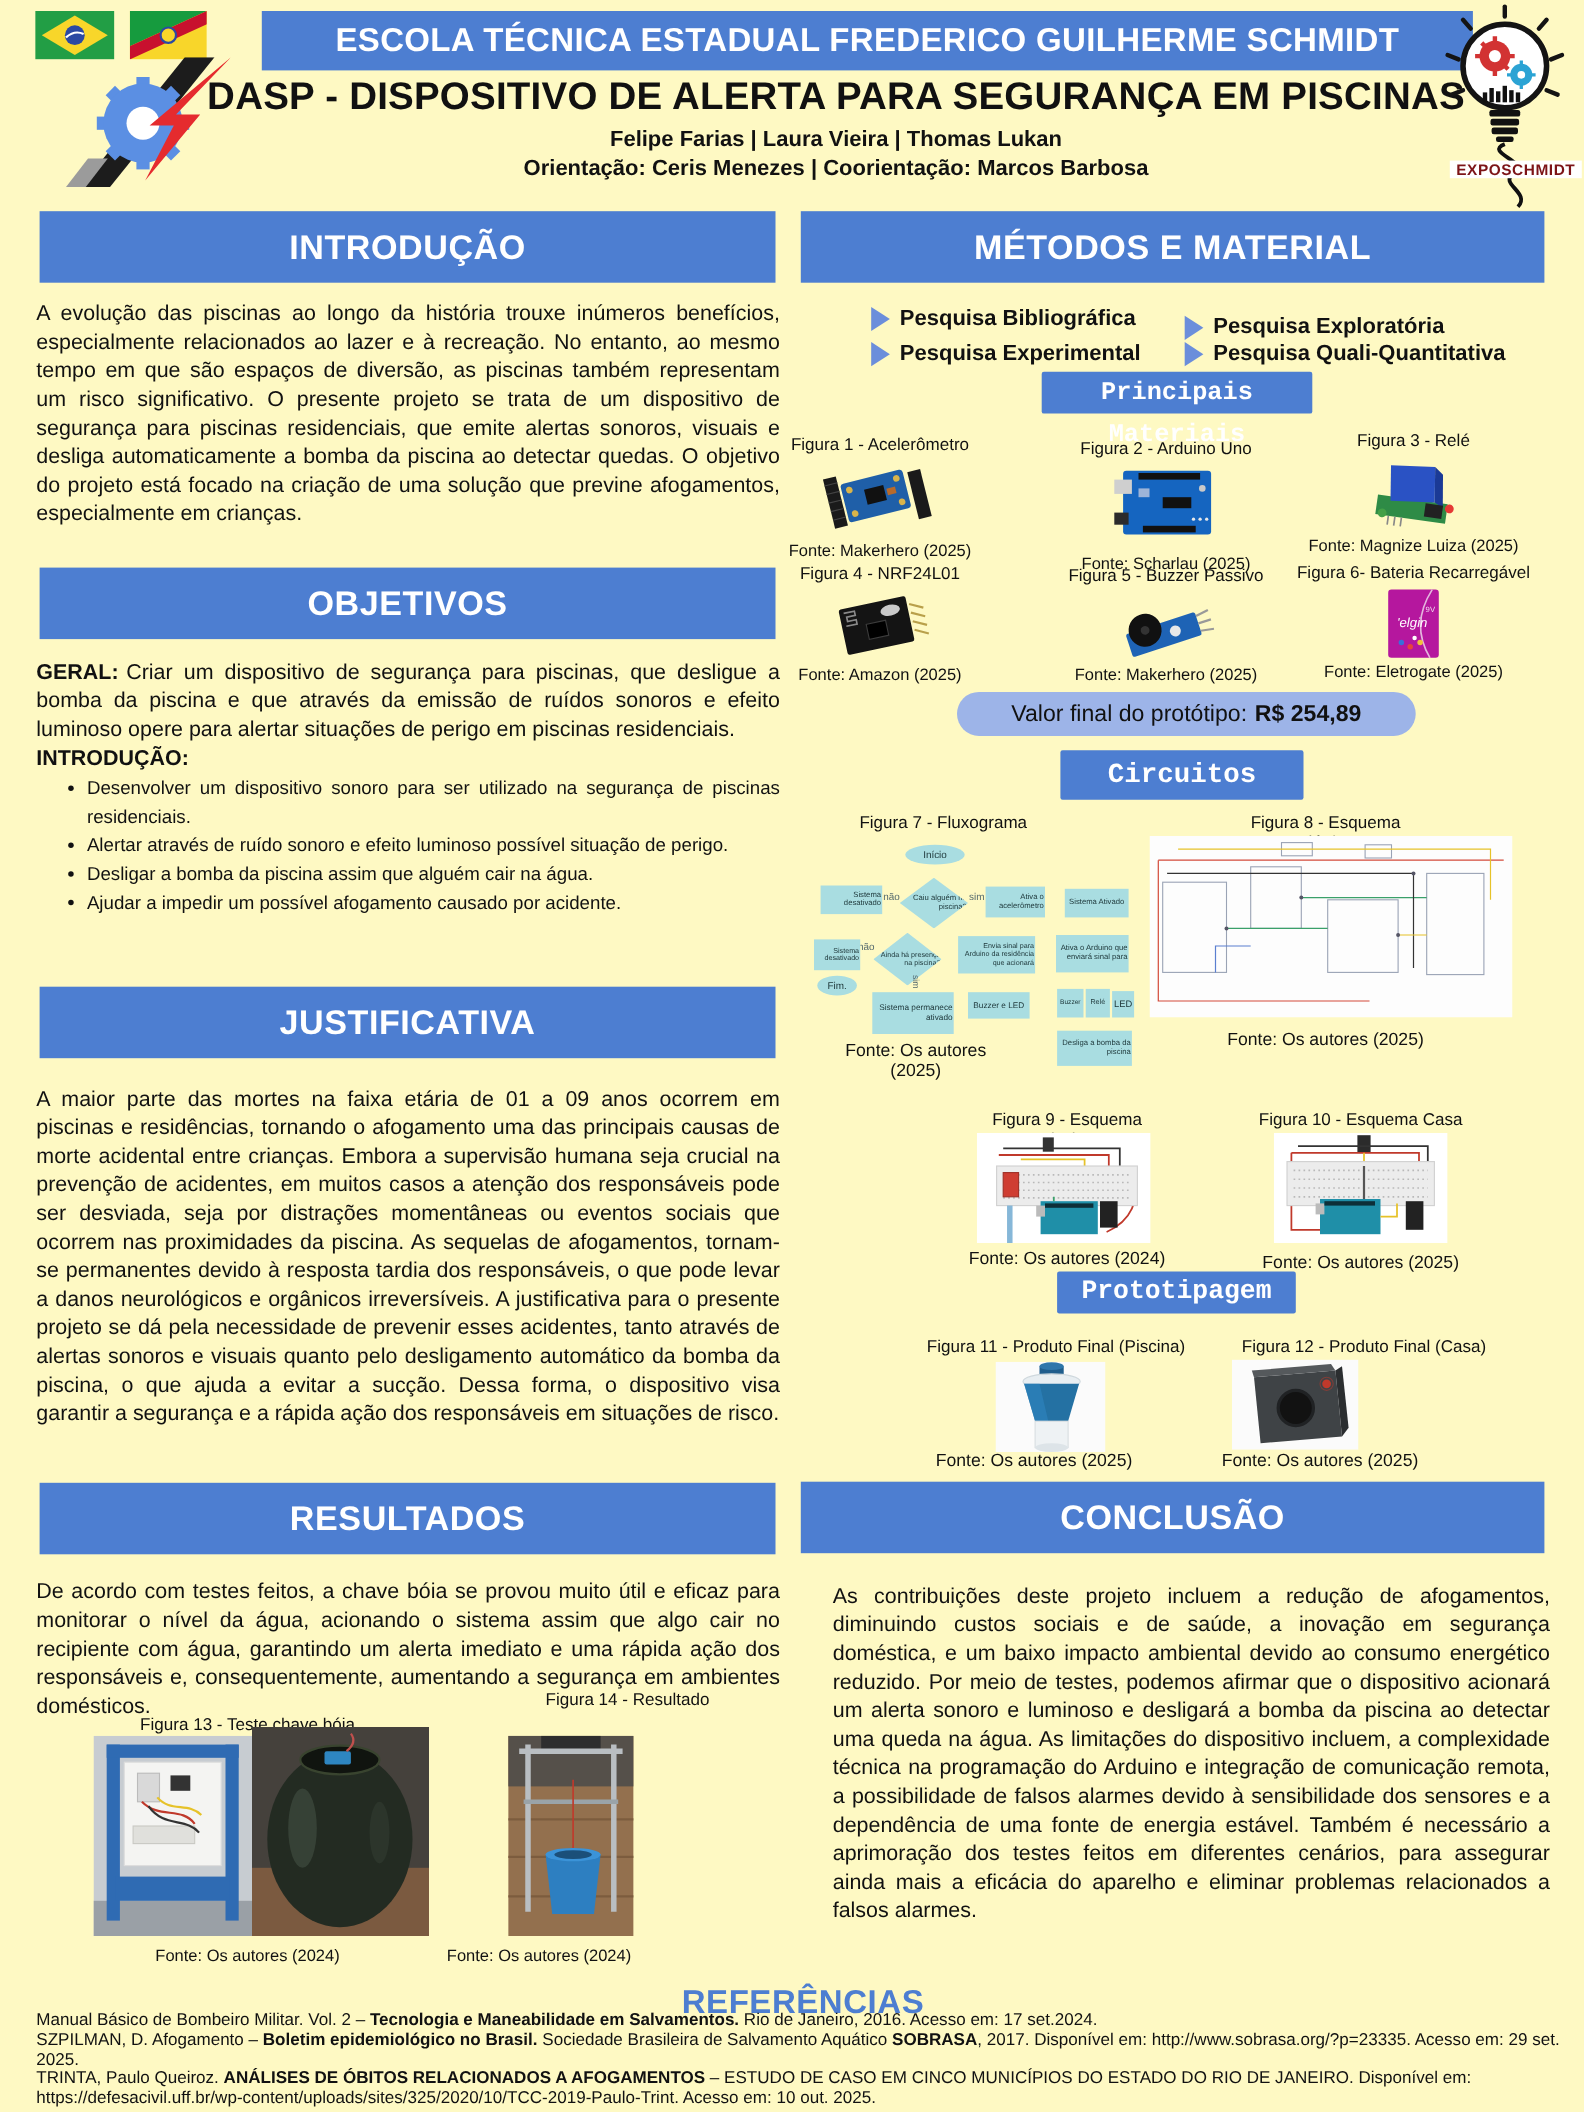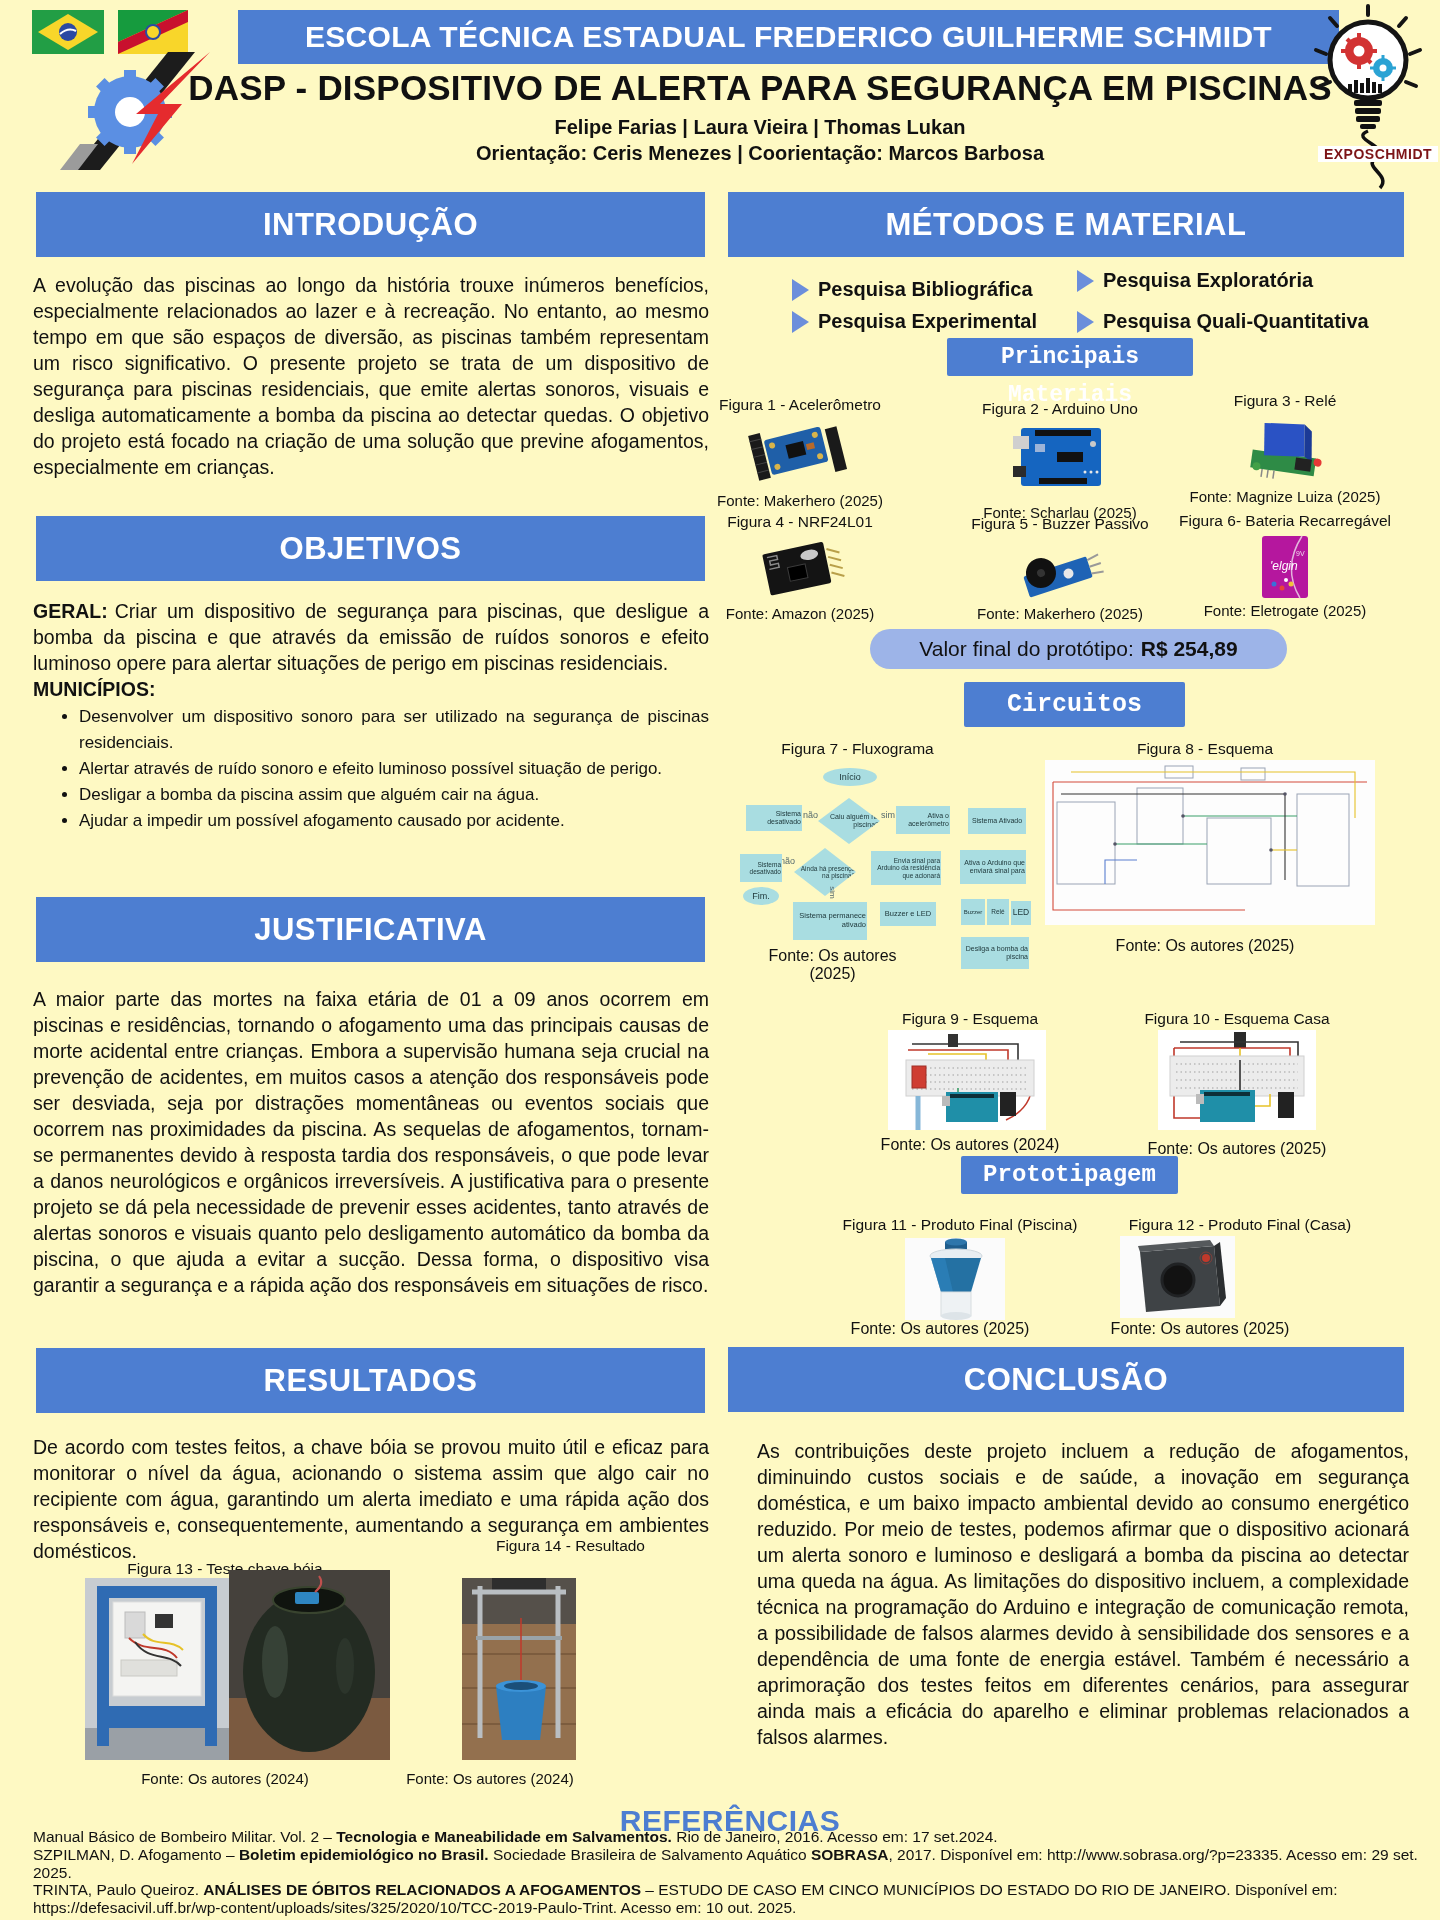--- a/index.html
+++ b/index.html
@@ -125,21 +125,21 @@
   <div class="abs" style="left:1318px;top:146px;width:120px;text-align:center;font-weight:bold;font-size:14px;color:#7c1417;letter-spacing:.5px;background:#fff">EXPOSCHMIDT</div>
 
   <div class="abs bar bar-l" style="top:192px">INTRODUÇÃO</div>
   <div class="abs body-text" style="left:33px;top:272px;width:676px">A evolução das piscinas ao longo da história trouxe inúmeros benefícios, especialmente relacionados ao lazer e à recreação. No entanto, ao mesmo tempo em que são espaços de diversão, as piscinas também representam um risco significativo. O presente projeto se trata de um dispositivo de segurança para piscinas residenciais, que emite alertas sonoros, visuais e desliga automaticamente a bomba da piscina ao detectar quedas. O objetivo do projeto está focado na criação de uma solução que previne afogamentos, especialmente em crianças.</div>
 
   <div class="abs bar bar-l" style="top:516px">OBJETIVOS</div>
   <div class="abs" style="left:33px;top:598px;width:676px">
     <div class="body-text">
       <span class="b" style="margin-right:7px">GERAL:</span><span>Criar um dispositivo de segurança para piscinas, que desligue a bomba da piscina e que através da emissão de ruídos sonoros e efeito luminoso opere para alertar situações de perigo em piscinas residenciais.</span>
     </div>
-    <div class="body-text b">MUNICÍPIOS:</div>
+    <div class="body-text b">INTRODUÇÃO:</div>
     <ul class="obj">
       <li>Desenvolver um dispositivo sonoro para ser utilizado na segurança de piscinas residenciais.</li>
       <li>Alertar através de ruído sonoro e efeito luminoso possível situação de perigo.</li>
       <li>Desligar a bomba da piscina assim que alguém cair na água.</li>
       <li>Ajudar a impedir um possível afogamento causado por acidente.</li>
     </ul>
   </div>
 
   <div class="abs bar bar-l" style="top:897px">JUSTIFICATIVA</div>
   <div class="abs body-text" style="left:33px;top:986px;width:676px">A maior parte das mortes na faixa etária de 01 a 09 anos ocorrem em piscinas e residências, tornando o afogamento uma das principais causas de morte acidental entre crianças. Embora a supervisão humana seja crucial na prevenção de acidentes, em muitos casos a atenção dos responsáveis pode ser desviada, seja por distrações momentâneas ou eventos sociais que ocorrem nas proximidades da piscina. As sequelas de afogamentos, tornam-se permanentes devido à resposta tardia dos responsáveis, o que pode levar a danos neurológicos e orgânicos irreversíveis. A justificativa para o presente projeto se dá pela necessidade de prevenir esses acidentes, tanto através de alertas sonoros e visuais quanto pelo desligamento automático da bomba da piscina, o que ajuda a evitar a sucção. Dessa forma, o dispositivo visa garantir a segurança e a rápida ação dos responsáveis em situações de risco.</div>
@@ -200,21 +200,21 @@
 
   <div class="abs fonte" style="left:90px;top:1770px;width:270px">Fonte: Os autores (2024)</div>
   <div class="abs fonte" style="left:390px;top:1770px;width:200px">Fonte: Os autores (2024)</div>
 
   <div class="abs bar bar-r" style="top:192px">MÉTODOS E MATERIAL</div>
 
   <div class="abs pesq" style="left:792px;top:278px">
     <span class="tri"></span>
     <span>Pesquisa Bibliográfica</span>
   </div>
-  <div class="abs pesq" style="left:1077px;top:269px">
+  <div class="abs pesq" style="left:1077px;top:286px">
     <span class="tri"></span>
     <span>Pesquisa Exploratória</span>
   </div>
   <div class="abs pesq" style="left:792px;top:310px">
     <span class="tri"></span>
     <span>Pesquisa Experimental</span>
   </div>
   <div class="abs pesq" style="left:1077px;top:310px">
     <span class="tri"></span>
     <span>Pesquisa Quali-Quantitativa</span>

